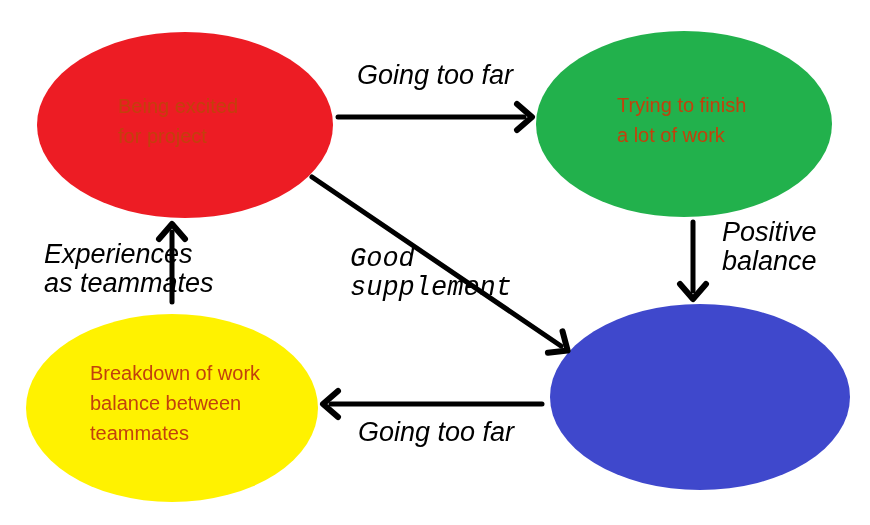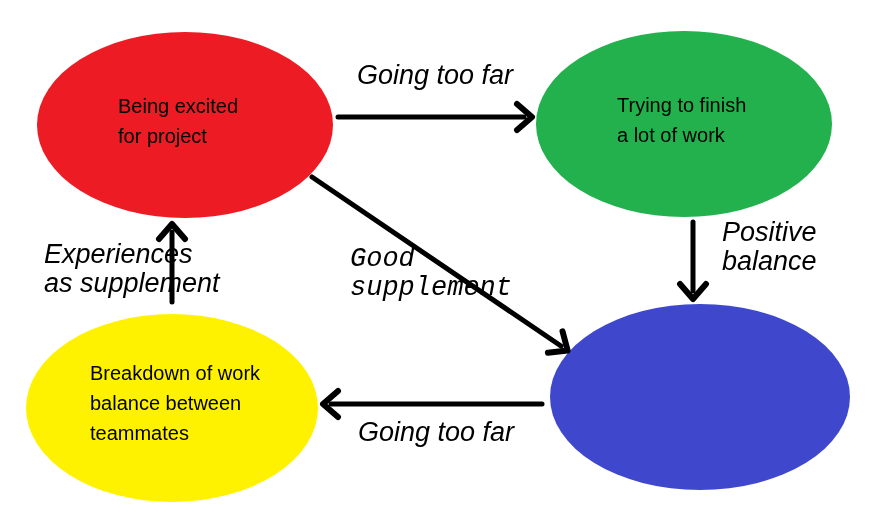--- a/index.html
+++ b/index.html
@@ -17,21 +17,21 @@
     height: 525px;
     background: #ffffff;
   }
   .canvas svg {
     position: absolute;
     left: 0;
     top: 0;
   }
   .node-label {
     position: absolute;
-    color: #000000;
+    color: #c2410c;
     font-size: 20px;
     line-height: 30px;
     white-space: pre-line;
     text-align: left;
   }
   .edge-label {
     position: absolute;
     color: #000000;
     font-size: 27px;
     line-height: 29px;
@@ -72,15 +72,15 @@
 balance between
 teammates</div>
 
   <div class="edge-label" style="left:357px; top:61px;">Going too far</div>
   <div class="edge-label" style="left:722px; top:218px;">Positive
 balance</div>
   <div class="edge-label" style="left:350px; top:245px;font-family:Liberation Mono, monospace;">Good
 supplement</div>
   <div class="edge-label" style="left:358px; top:418px;">Going too far</div>
   <div class="edge-label" style="left:44px; top:240px;">Experiences
-as supplement</div>
+as teammates</div>
 
 </div>
 
 </body></html>

